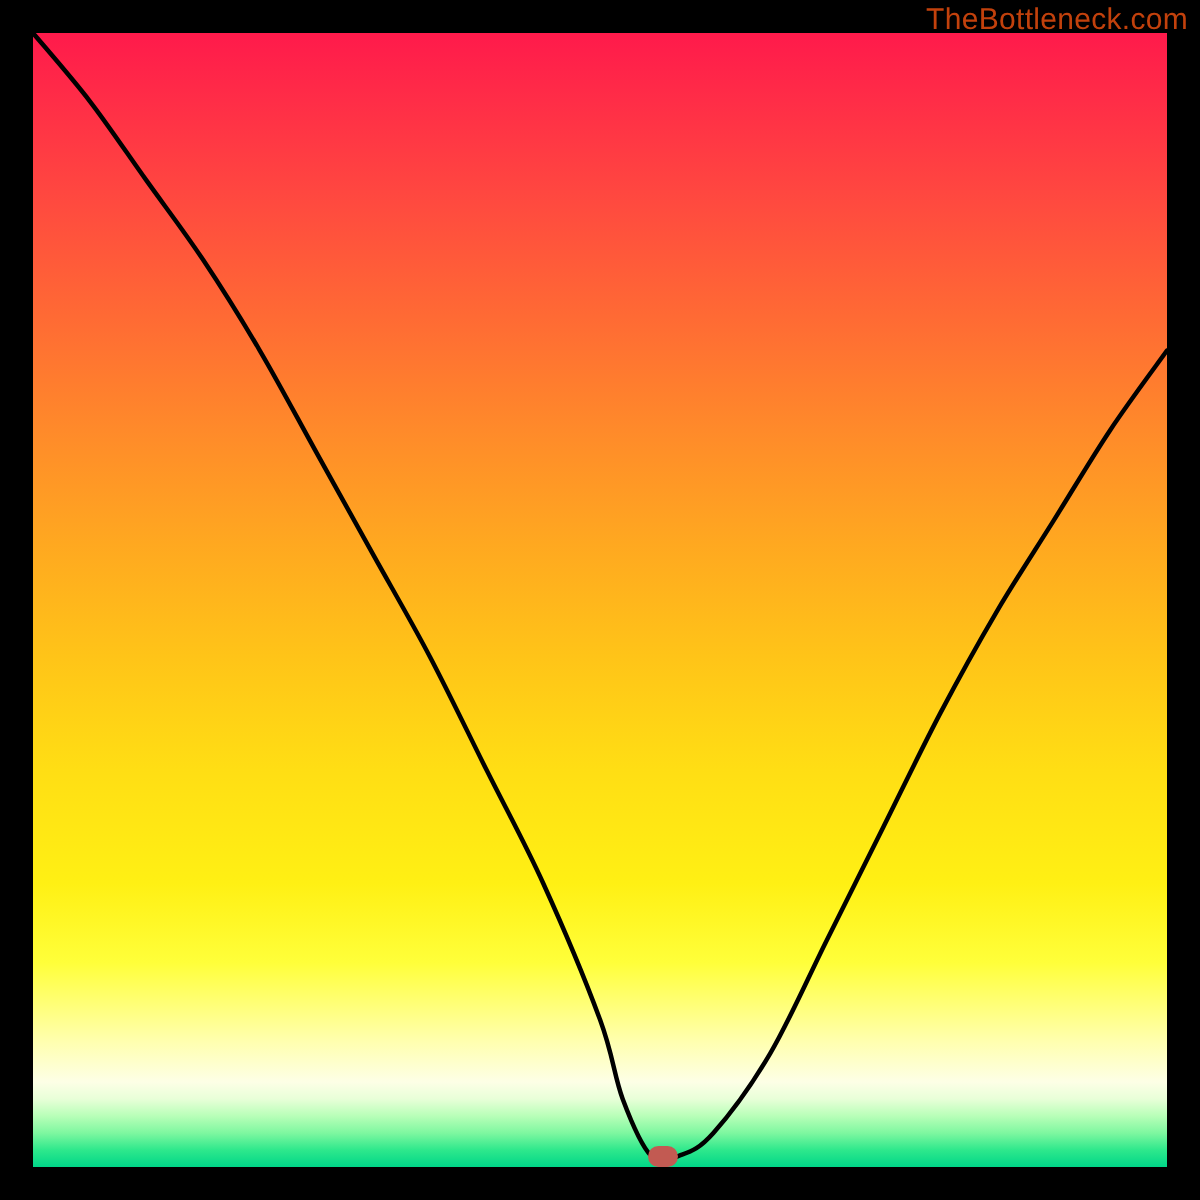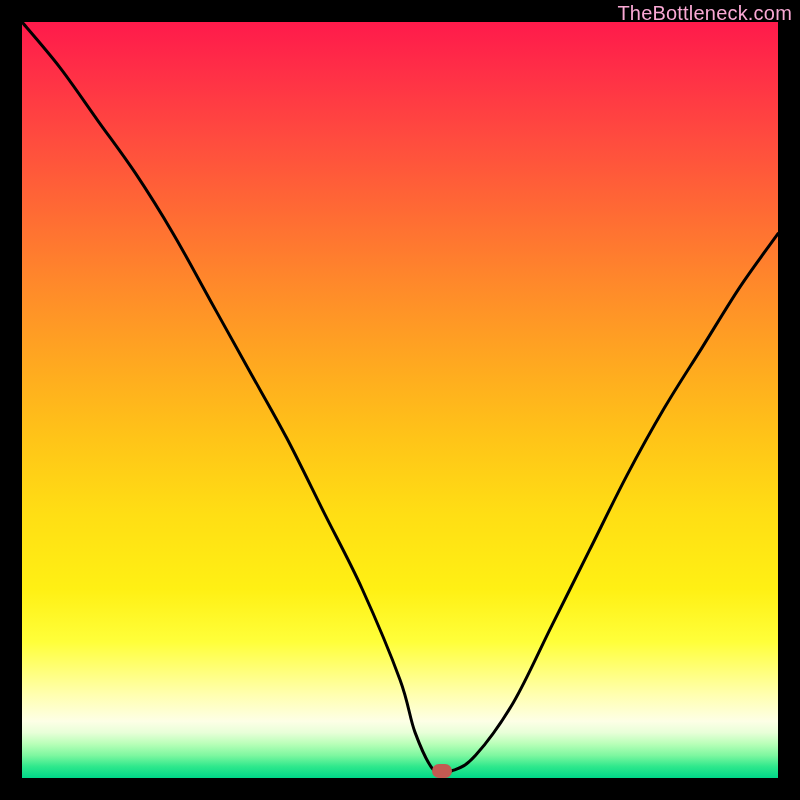--- a/index.html
+++ b/index.html
@@ -40,21 +40,21 @@
       #b8ffb8 95.5%,
       #7ef7a0 97%,
       #2ee88c 98.5%,
       #00d688 100%
     );
   }
   .attribution {
     position: absolute;
     top: 2px;
     right: 8px;
-    color: #f9a8d4;
+    color: #c2410c;
     font-size: 20px;
     letter-spacing: 0.2px;
   }
   svg.curve {
     position: absolute;
     left: 0;
     top: 0;
     width: 756px;
     height: 756px;
     overflow: visible;

